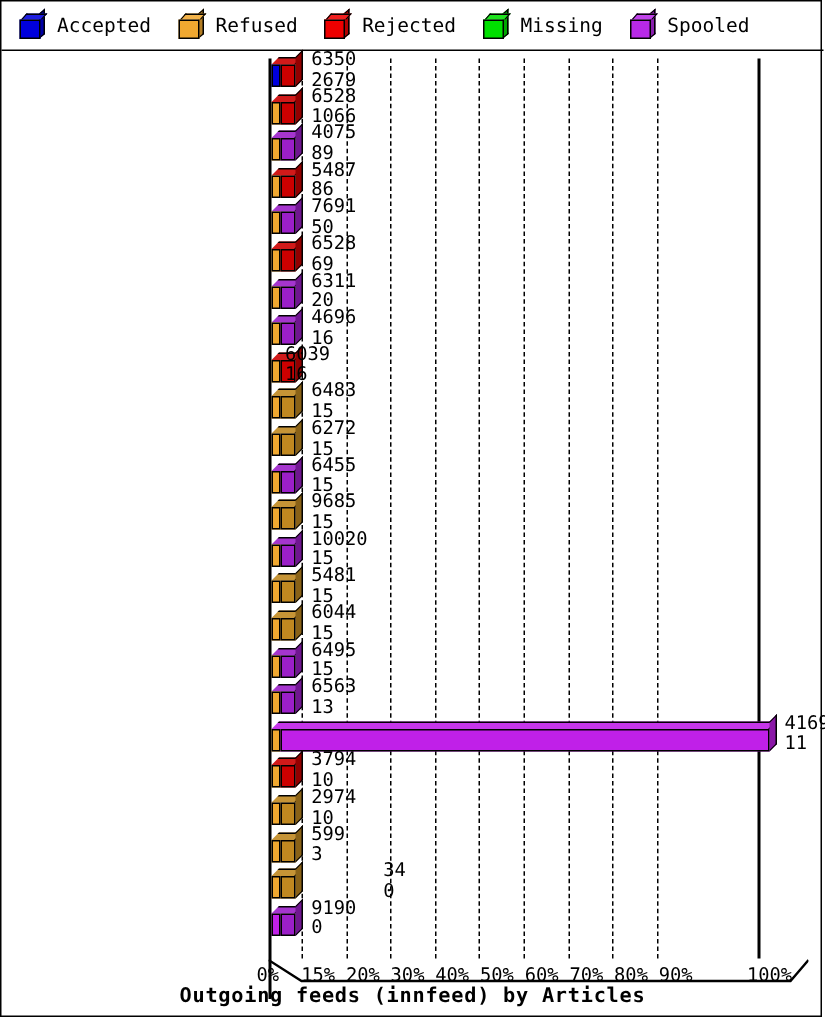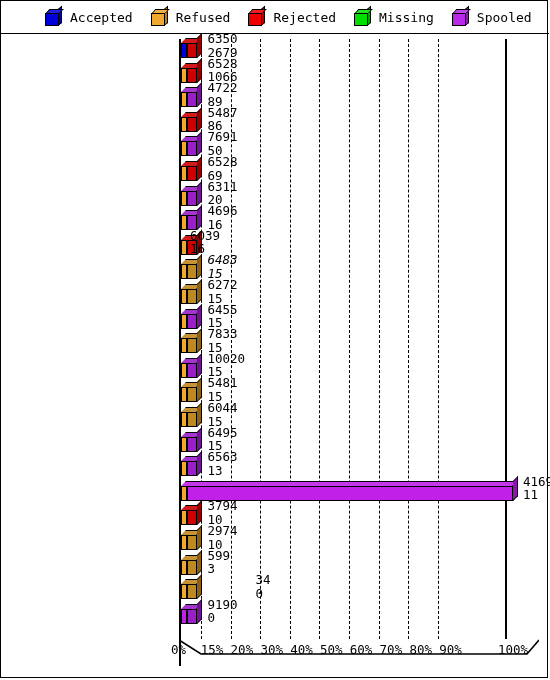--- a/index.html
+++ b/index.html
@@ -30,21 +30,21 @@
     border-bottom: 1px solid #000000;
     box-sizing: border-box;
     display: flex;
     align-items: center;
   }
   .legend-item {
     display: flex;
     align-items: center;
     margin-left: 18px;
   }
-  .legend-item:first-child { margin-left: 44px; }
+  .legend-item:first-child { margin-left: 12px; }
   .cube {
     position: relative;
     width: 17px;
     height: 17px;
     margin-right: 8px;
   }
   .cube .face {
     position: absolute;
     left: 0; top: 4px;
     width: 14px; height: 13px;
@@ -275,21 +275,21 @@
           </div>
         </div>
         <div class="rowgroup" style="top: 53.2px;">
           <div class="bar-wrap" style="width: 16.432px;">
             <div class="seg-top" style="left: 0px; width: 16.432px; background: rgb(165, 53, 206);"></div>
             <div class="seg-side" style="left: 16.432px; background: rgb(112, 22, 144);"></div>
             <div class="seg" style="left: 0px; width: 6px; background: rgb(240, 168, 48);"></div>
             <div class="seg" style="left: 6px; width: 10.432px; background: rgb(155, 31, 200);"></div>
           </div>
           <div class="valuebox" style="left: 26.432px;">
-            <span class="v1" style="display: block;">4722</span>
+            <span class="v1" style="display: block;">4075</span>
             <span class="v2">89</span>
           </div>
         </div>
         <div class="rowgroup" style="top: 77.8px;">
           <div class="bar-wrap" style="width: 16.432px;">
             <div class="seg-top" style="left: 0px; width: 16.432px; background: rgb(209, 26, 26);"></div>
             <div class="seg-side" style="left: 16.432px; background: rgb(147, 0, 0);"></div>
             <div class="seg" style="left: 0px; width: 6px; background: rgb(240, 168, 48);"></div>
             <div class="seg" style="left: 6px; width: 10.432px; background: rgb(204, 0, 0);"></div>
           </div>
@@ -358,21 +358,21 @@
             <span class="v2">16</span>
           </div>
         </div>
         <div class="rowgroup" style="top: 225.4px;">
           <div class="bar-wrap" style="width: 16.432px;">
             <div class="seg-top" style="left: 0px; width: 16.432px; background: rgb(198, 148, 54);"></div>
             <div class="seg-side" style="left: 16.432px; background: rgb(138, 98, 23);"></div>
             <div class="seg" style="left: 0px; width: 6px; background: rgb(240, 168, 48);"></div>
             <div class="seg" style="left: 6px; width: 10.432px; background: rgb(192, 136, 32);"></div>
           </div>
-          <div class="valuebox" style="left: 26.432px; font-style: italic;">
+          <div class="valuebox" style="left: 26.432px;">
             <span class="v1" style="display: block;">6483</span>
             <span class="v2">15</span>
           </div>
         </div>
         <div class="rowgroup" style="top: 250px;">
           <div class="bar-wrap" style="width: 16.432px;">
             <div class="seg-top" style="left: 0px; width: 16.432px; background: rgb(198, 148, 54);"></div>
             <div class="seg-side" style="left: 16.432px; background: rgb(138, 98, 23);"></div>
             <div class="seg" style="left: 0px; width: 6px; background: rgb(240, 168, 48);"></div>
             <div class="seg" style="left: 6px; width: 10.432px; background: rgb(192, 136, 32);"></div>
@@ -395,21 +395,21 @@
           </div>
         </div>
         <div class="rowgroup" style="top: 299.2px;">
           <div class="bar-wrap" style="width: 16.432px;">
             <div class="seg-top" style="left: 0px; width: 16.432px; background: rgb(198, 148, 54);"></div>
             <div class="seg-side" style="left: 16.432px; background: rgb(138, 98, 23);"></div>
             <div class="seg" style="left: 0px; width: 6px; background: rgb(240, 168, 48);"></div>
             <div class="seg" style="left: 6px; width: 10.432px; background: rgb(192, 136, 32);"></div>
           </div>
           <div class="valuebox" style="left: 26.432px;">
-            <span class="v1" style="display: block;">7833</span>
+            <span class="v1" style="display: block;">9685</span>
             <span class="v2">15</span>
           </div>
         </div>
         <div class="rowgroup" style="top: 323.8px;">
           <div class="bar-wrap" style="width: 16.432px;">
             <div class="seg-top" style="left: 0px; width: 16.432px; background: rgb(165, 53, 206);"></div>
             <div class="seg-side" style="left: 16.432px; background: rgb(112, 22, 144);"></div>
             <div class="seg" style="left: 0px; width: 6px; background: rgb(240, 168, 48);"></div>
             <div class="seg" style="left: 6px; width: 10.432px; background: rgb(155, 31, 200);"></div>
           </div>
@@ -548,15 +548,16 @@
         <div class="xtick" style="left: 229.6px; top: 608px;">20%</div>
         <div class="xtick" style="left: 259.4px; top: 608px;">30%</div>
         <div class="xtick" style="left: 289.2px; top: 608px;">40%</div>
         <div class="xtick" style="left: 319px; top: 608px;">50%</div>
         <div class="xtick" style="left: 348.8px; top: 608px;">60%</div>
         <div class="xtick" style="left: 378.6px; top: 608px; text-align: right;">70%</div>
         <div class="xtick" style="left: 408.4px; top: 608px;">80%</div>
         <div class="xtick" style="left: 438.2px; top: 608px;">90%</div>
         <div class="xtick" style="left: 468px; top: 608px; margin-left: 29px;">100%</div>
       </div>
+    <div id="xtitle">Outgoing feeds (innfeed) by Articles</div>
   </div>
 
 </div>
 
 </body></html>

